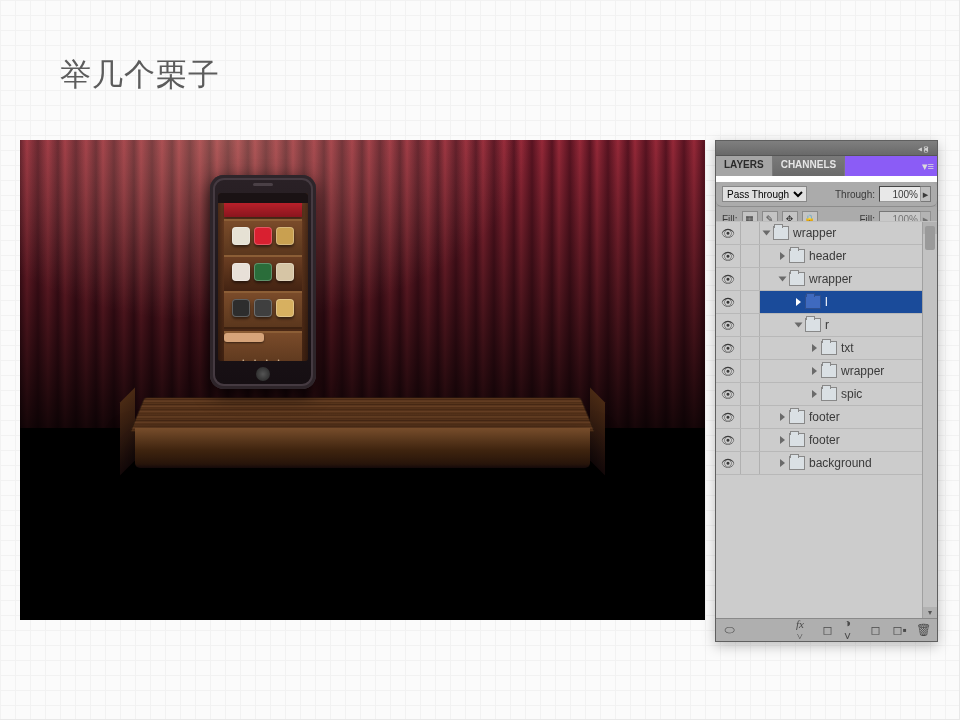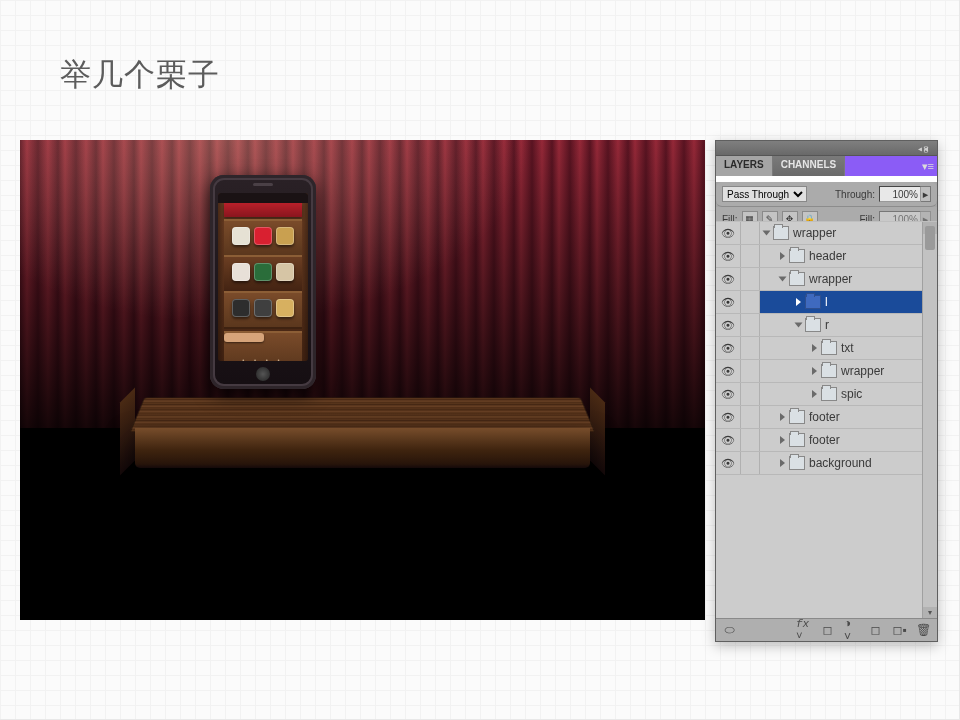--- a/index.html
+++ b/index.html
@@ -333,20 +333,20 @@
       </div>
     <div class="tree-scroll">
       <div class="ar" style="top:0">▴</div>
       <div class="thumb"></div>
       <div class="ar" style="bottom:0">▾</div>
     </div>
   </div>
 
   <div class="footer">
     <span class="fi" style="margin-right:auto">⬭</span>
-    <span class="fi" style="font-style:italic;font-family:Liberation Mono, monospace;font-size:11px">fx ˅</span>
+    <span class="fi" style="font-style:italic;font-family:Liberation Serif, serif;font-size:11px">fx ˅</span>
     <span class="fi">◻</span>
     <span class="fi">◑ ˅</span>
     <span class="fi">◻</span>
     <span class="fi">◻▪</span>
     <span class="fi">🗑</span>
   </div>
 </div>
 
 </body></html>

